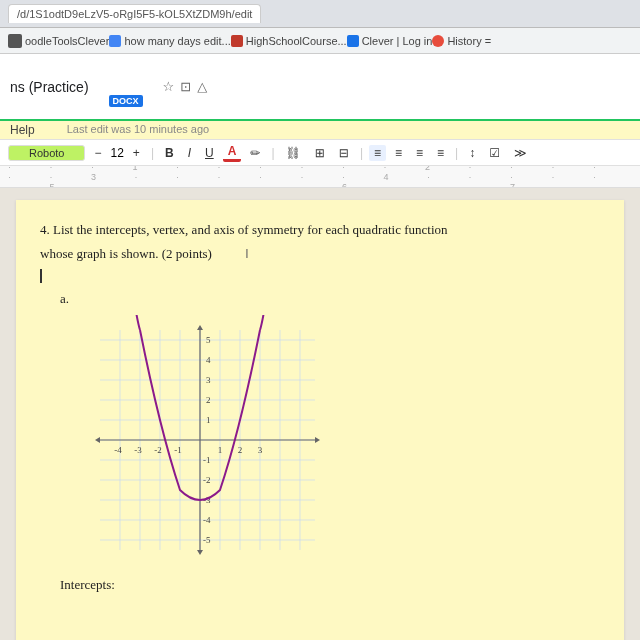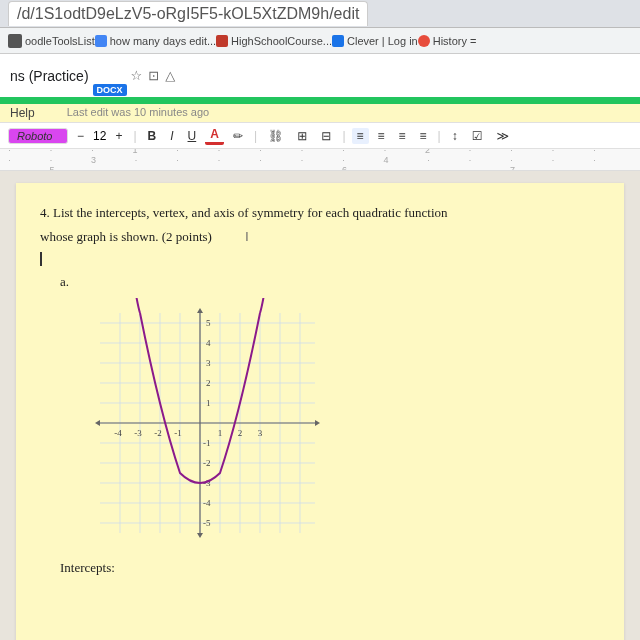--- a/index.html
+++ b/index.html
@@ -45,25 +45,25 @@
     .bm-icon {
       width: 14px;
       height: 14px;
       border-radius: 2px;
       display: inline-block;
     }
 
     
     .doc-header {
       background: #fff;
-      padding: 1px 10px;
-      border-bottom: 7px solid #22c55e;
-      display: flex;
-      align-items: center;
-      gap: 4px;
+      padding: 12px 10px;
+      border-bottom: 2px solid #22c55e;
+      display: flex;
+      align-items: center;
+      gap: 20px;
     }
     .doc-title {
       font-size: 14px;
       color: #202124;
       font-weight: normal;
     }
     .docx-badge {
       background: #1a73e8;
       color: #fff;
       font-size: 9px;
@@ -102,26 +102,25 @@
       padding: 3px 8px;
       display: flex;
       align-items: center;
       gap: 4px;
       border-bottom: 1px solid #e0e0e0;
       font-size: 12px;
     }
     .font-select {
       border: 1px solid #ddd;
       border-radius: 3px;
-      padding: 1px 8px;
+      padding: 1px 20px;
       font-size: 11px;
-      background: #d946ef;
+      background: #bef264;
       color: #333;
       min-width: 60px;
-      font-style: italic;
     }
     .sep {
       color: #ccc;
       margin: 0 2px;
     }
     .fmt-btn {
       padding: 1px 5px;
       border: none;
       background: none;
       cursor: pointer;
@@ -210,32 +209,32 @@
       color: #222;
     }
     @keyframes blink {
       50% { opacity: 0; }
     }
   </style>
 </head>
 <body>
 
 <div class="browser-bar">
-  <span style="font-size:16px; color:#555; background:#fff; padding:3px 8px; border-radius:4px 4px 0 0; border:1px solid #ccc; border-bottom:none;">
+  <span style="font-size:11px; color:#555; background:#fff; padding:3px 8px; border-radius:4px 4px 0 0; border:1px solid #ccc; border-bottom:none;">
     /d/1S1odtD9eLzV5-oRgI5F5-kOL5XtZDM9h/edit
   </span>
 </div>
 
 <div class="bookmarks-bar">
   <span class="bookmark-item">
     <span class="bm-icon" style="background:#555;"></span>
     <span>oodleTools</span>
   </span>
   <span class="bookmark-item">
-    <span>List</span>
+    <span>Clever</span>
   </span>
   <span class="bookmark-item">
     <span class="bm-icon" style="background:#4285f4; width:12px; height:12px;"></span>
     <span>how many days edit...</span>
   </span>
   <span class="bookmark-item">
     <span class="bm-icon" style="background:#c0392b; width:12px; height:12px;"></span>
     <span>HighSchoolCourse...</span>
   </span>
   <span class="bookmark-item">

